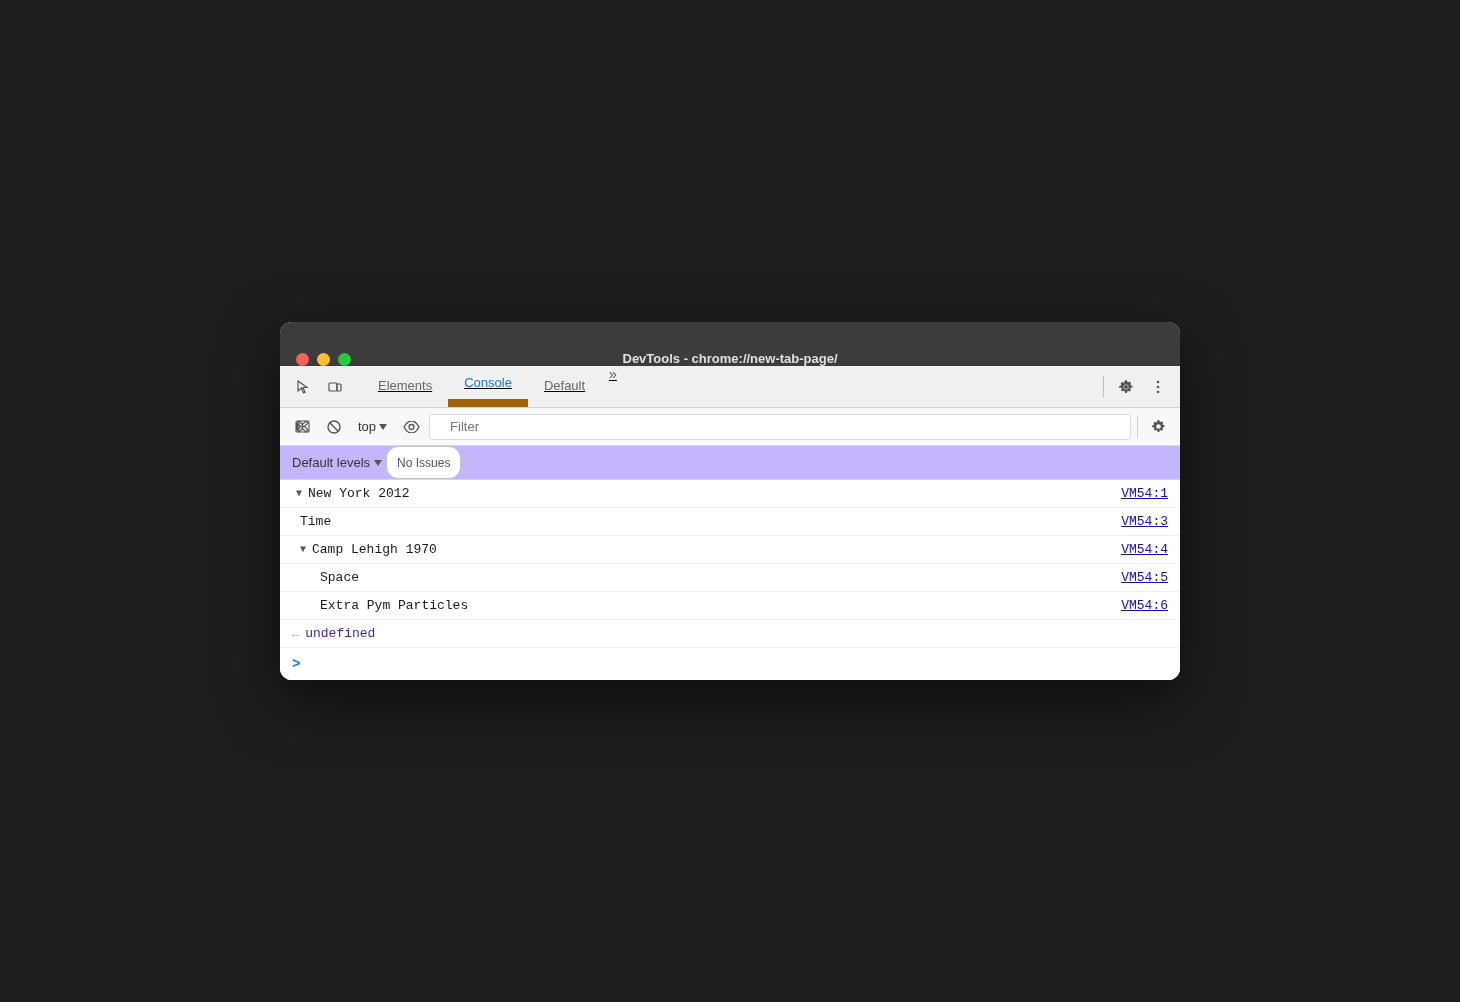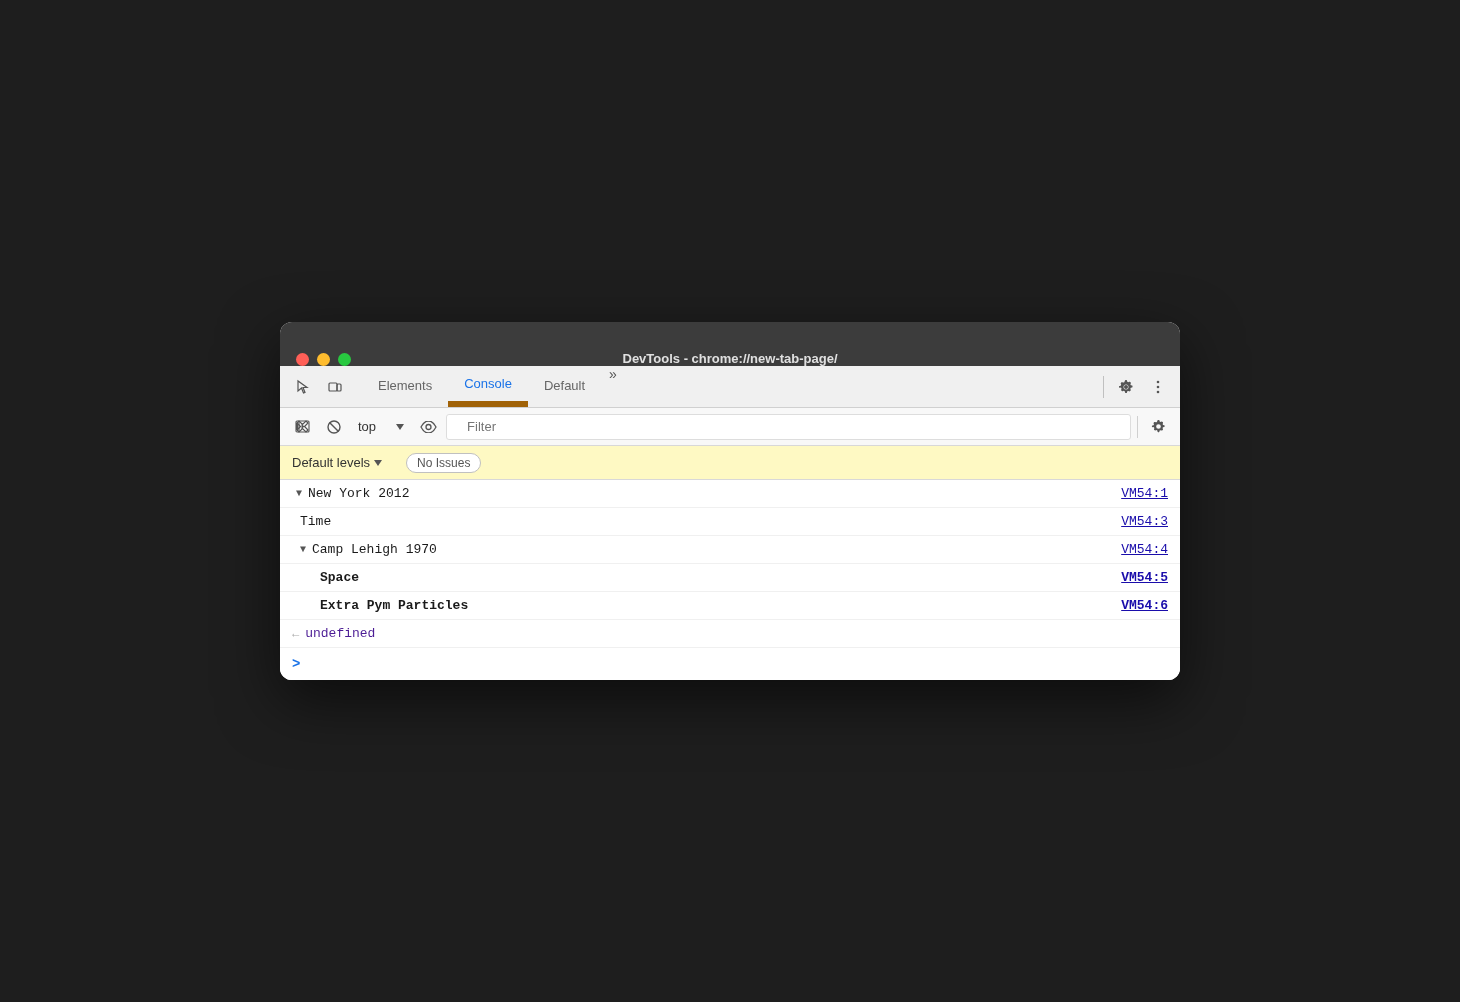--- a/index.html
+++ b/index.html
@@ -88,37 +88,38 @@
       border: none;
       background: transparent;
       font-size: 16px;
     }
 
     .tabs {
       display: flex;
       align-items: flex-start;
       flex: 1;
       height: 100%;
+      text-decoration: underline;
     }
 
     .tab {
       padding: 0 16px;
       height: 100%;
       display: flex;
       align-items: center;
       font-size: 13px;
       color: #666;
       cursor: pointer;
       border-bottom: 2px solid transparent;
       white-space: nowrap;
     }
 
     .tab.active {
       color: #1a73e8;
-      border-bottom: 6px solid #a16207;
+      border-bottom: 8px solid #a16207;
       font-weight: 500;
     }
 
     .tab-more {
       padding: 0 8px;
       color: #555;
       font-size: 14px;
       cursor: pointer;
     }
 
@@ -171,21 +172,21 @@
       border-radius: 3px;
       color: #555;
       border: none;
       background: transparent;
       font-size: 15px;
     }
 
     .top-selector {
       display: flex;
       align-items: center;
-      gap: 20px;
+      gap: 3px;
       padding: 2px 6px;
       cursor: pointer;
       font-size: 13px;
       color: #333;
       border-radius: 3px;
     }
 
     .filter-input {
       flex: 1;
       height: 26px;
@@ -200,26 +201,25 @@
 
     .toolbar-divider-v {
       width: 1px;
       height: 22px;
       background: #d0d0d0;
       margin: 0 2px;
     }
 
     
     .levels-bar {
-      background: #fef9c3;
-      display: flex;
-      align-items: center;
+      background: #c4b5fd;
+      display: flex;
       height: 34px;
       padding: 0 12px;
-      gap: 24px;
+      gap: 4px;
       border-bottom: 1px solid #d8d8d8;
     }
 
     .levels-dropdown {
       display: flex;
       align-items: center;
       gap: 4px;
       font-size: 13px;
       color: #333;
       cursor: pointer;
@@ -258,21 +258,21 @@
     }
 
     .expand-arrow {
       color: #555;
       font-size: 10px;
       margin-right: 6px;
       cursor: pointer;
     }
 
     .indent1 { padding-left: 20px; }
-    .indent2 { padding-left: 40px; font-weight: bold; }
+    .indent2 { padding-left: 40px; }
 
     .row-text {
       font-size: 13px;
       color: #1a1a1a;
     }
 
     .row-text.bold {
       font-weight: 400;
     }
 

